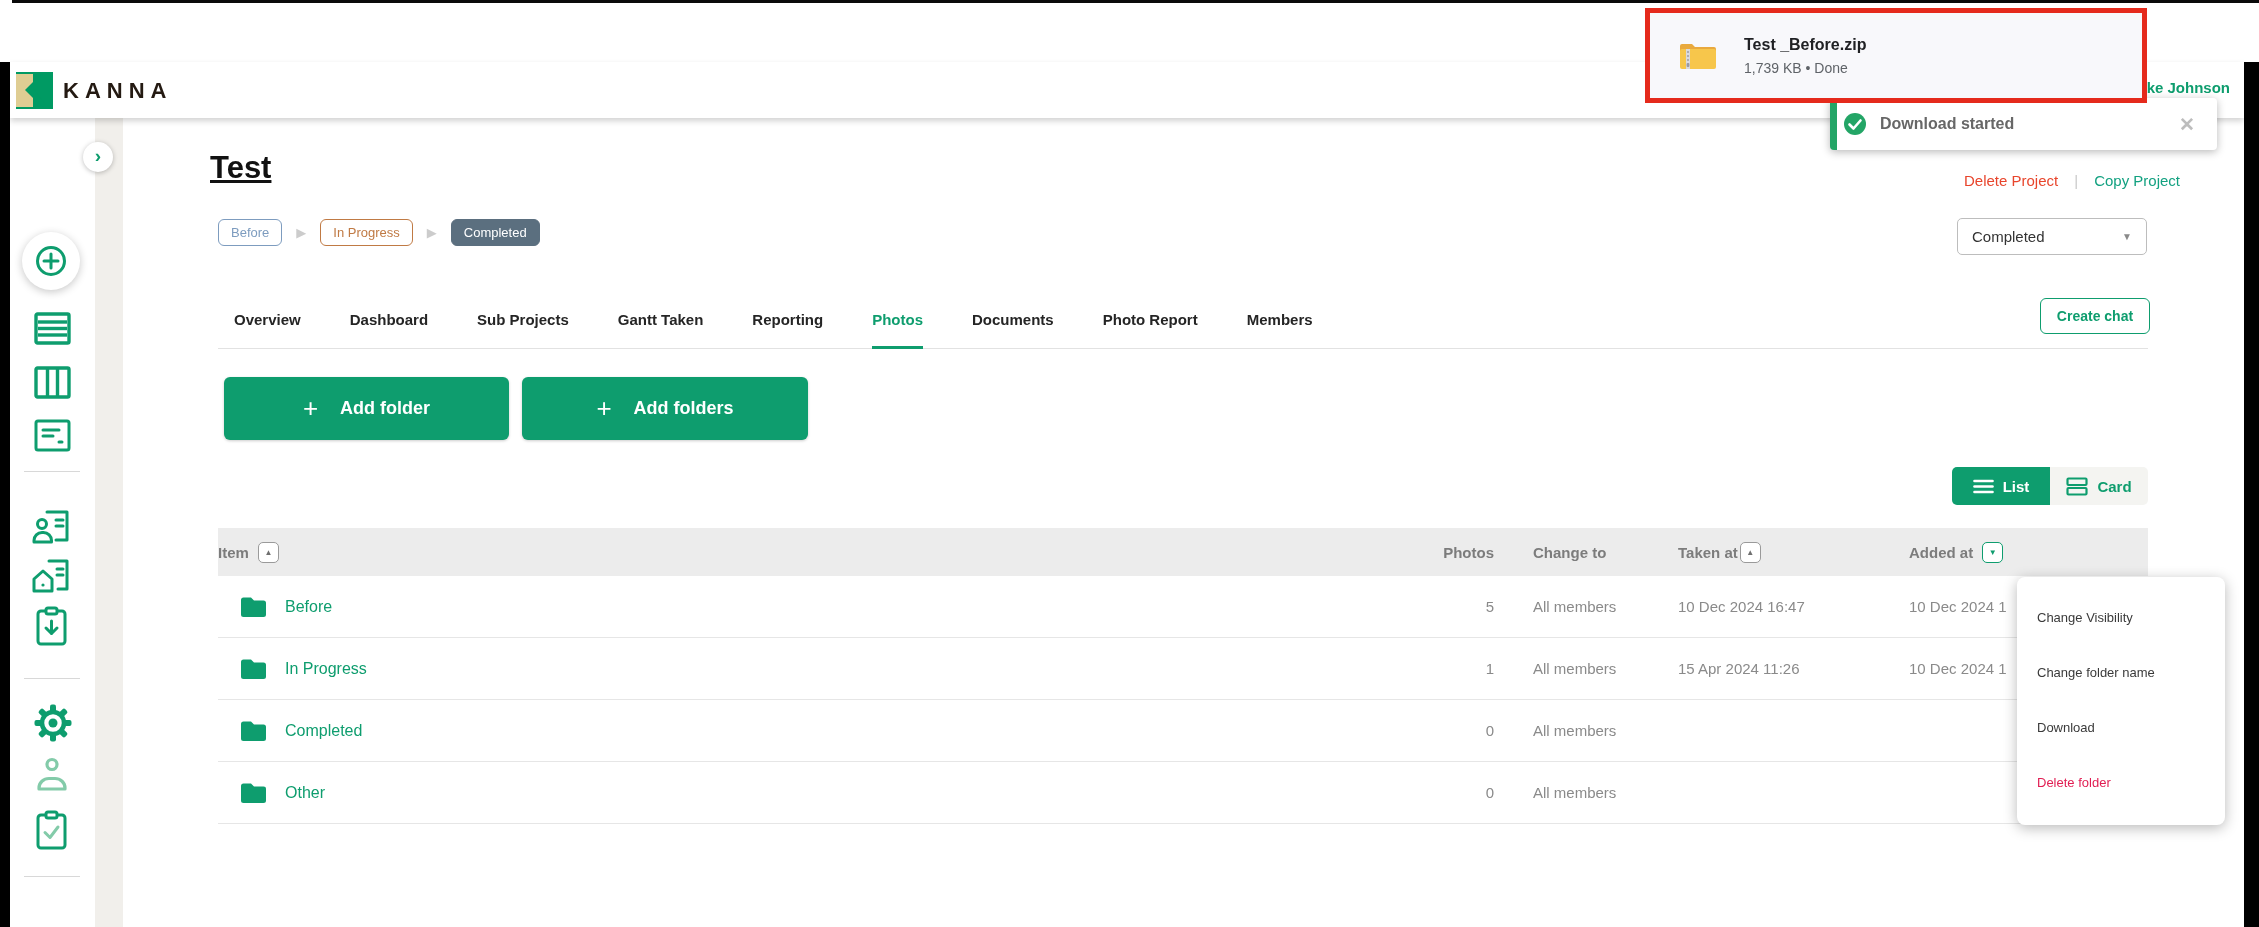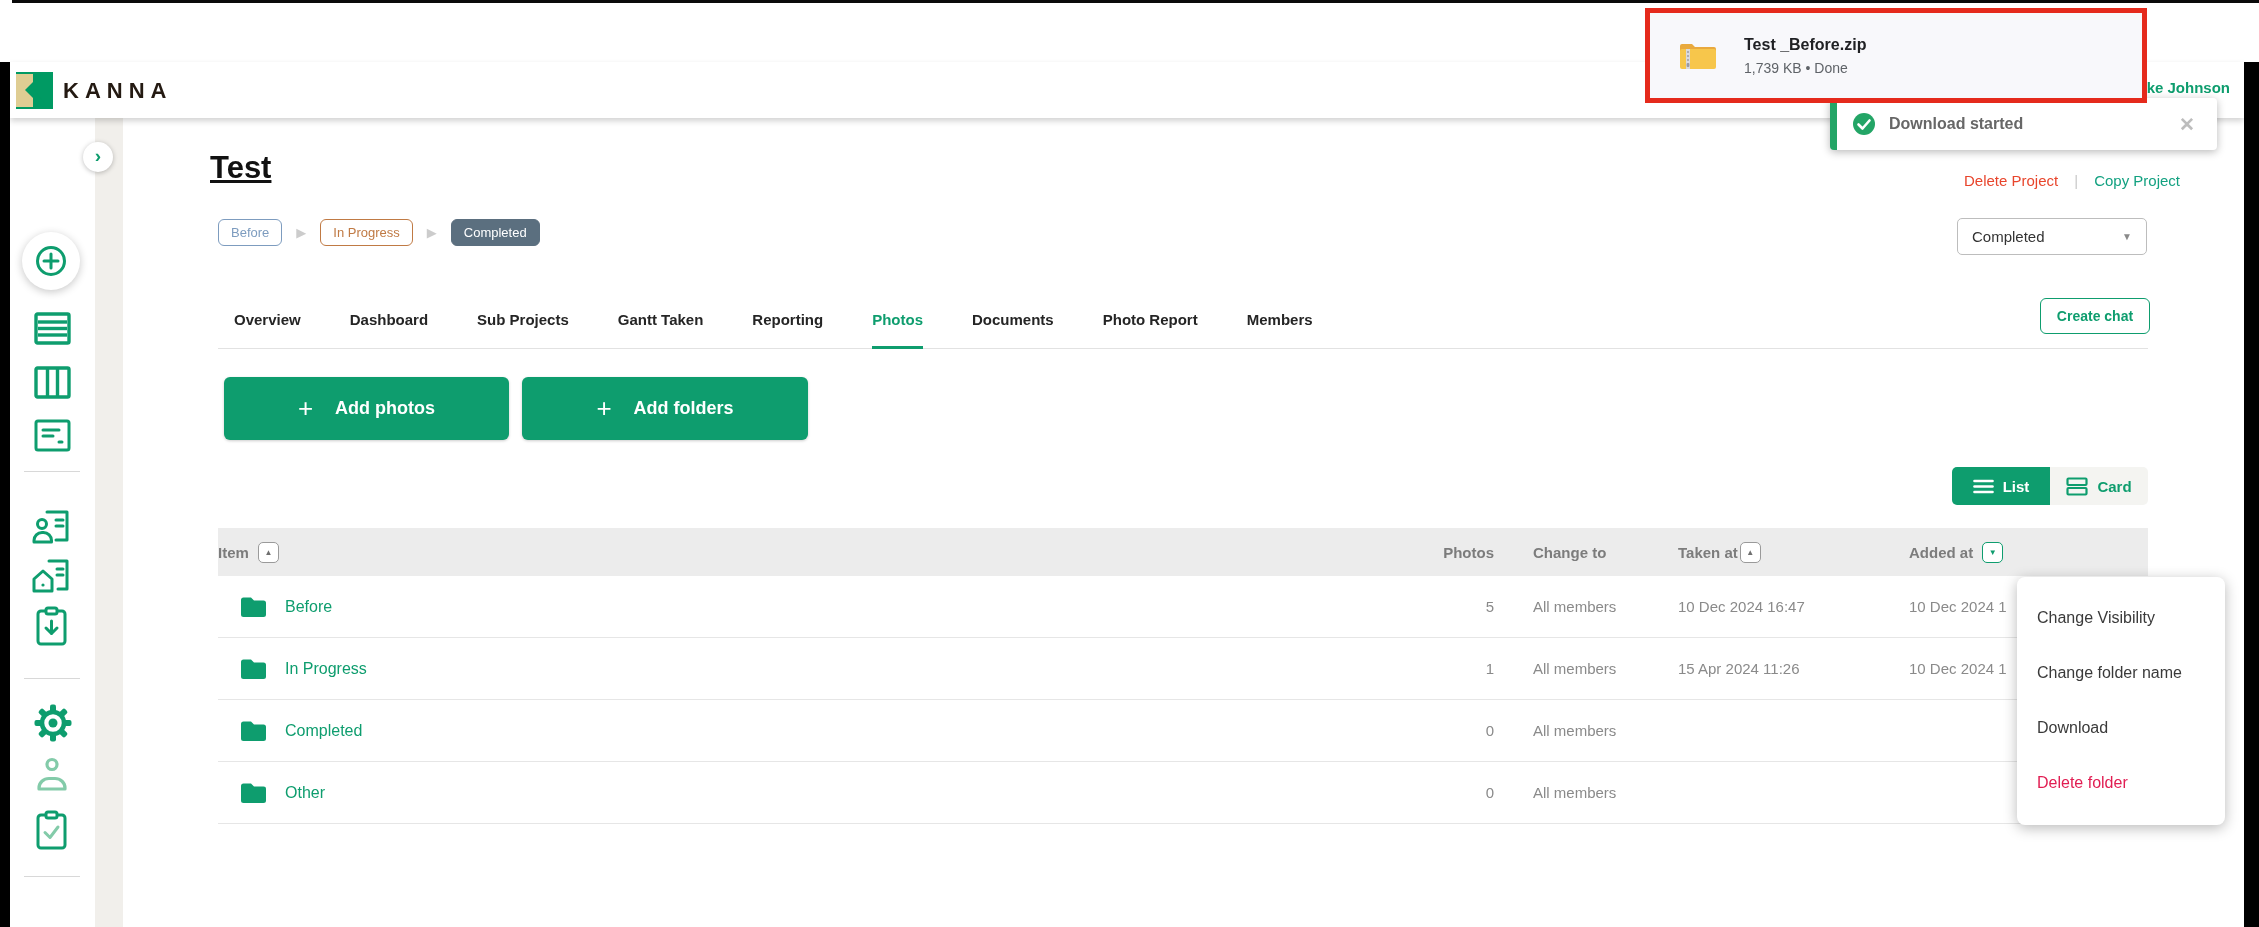--- a/index.html
+++ b/index.html
@@ -84,31 +84,31 @@
   .folder-name { color:#0E9D6E; font-size:16px; }
   .cell-gray { color:#8a8a8a; font-size:15px; }
   .sort-btn { width:21px; height:21px; border-radius:5px; background:#fff; display:flex; align-items:center;
     justify-content:center; font-size:8px; }
   .sort-btn.gray { border:1.5px solid #9a9a9a; color:#6f6f6f; }
   .sort-btn.green { border:1.5px solid #0E9D6E; color:#0E9D6E; }
 
   
   .ctx-menu { position:absolute; left:2007px; top:515px; width:208px; height:248px; background:#fff;
     border-radius:8px; box-shadow:0 3px 14px rgba(0,0,0,.28); z-index:30; padding:13px 0; }
-  .ctx-item { height:55px; display:flex; align-items:center; padding-left:20px; font-size:16px; color:#3a3a3a; }
+  .ctx-item { height:55px; display:flex; align-items:center; padding-left:20px; font-size:13px; color:#3a3a3a; }
   .ctx-item.danger { color:#e11d52; }
 
   
   .dl-card { position:absolute; left:1645px; top:8px; width:502px; height:95px; background:#f8f8fb;
     border:5px solid #e52a1c; z-index:50; display:flex; align-items:center; padding-left:28px; gap:26px; }
   .dl-name { font-size:16px; font-weight:700; color:#202124; margin-bottom:6px; }
   .dl-meta { font-size:14px; color:#5f6368; }
 
   .toast { position:absolute; left:1830px; top:98px; width:387px; height:52px; background:#fff; border-radius:4px;
-    box-shadow:0 2px 9px rgba(0,0,0,.28); z-index:40; display:flex; align-items:center; padding-left:15px;
+    box-shadow:0 2px 9px rgba(0,0,0,.28); z-index:40; display:flex; align-items:center; padding-left:6px;
     border-left:7px solid #23a566; }
   .toast-msg { font-size:16px; font-weight:700; color:#676767; margin-left:13px; }
   .toast-close { margin-left:auto; margin-right:22px; color:#bdbdbd; font-size:19px; font-weight:700; }
 </style>
 </head>
 <body>
 
 <div id="app">
   <div class="chrome-top"></div>
   <div class="top-edge-line"></div>
@@ -256,21 +256,21 @@
       <span class="tab">Reporting</span>
       <span class="tab active">Photos</span>
       <span class="tab">Documents</span>
       <span class="tab">Photo Report</span>
       <span class="tab">Members</span>
     </div>
     <div class="create-chat">Create chat</div>
 
     <div class="add-btn" id="add-photos">
       <span class="plus">+</span>
-      <span>Add photos</span>
+      <span>Add folder</span>
     </div>
     <div class="add-btn" id="add-folders">
       <span class="plus">+</span>
       <span>Add folders</span>
     </div>
 
     <div class="view-toggle">
       <div class="seg active">
         <svg width="21" height="15" viewBox="0 0 21 15" stroke="#fff" stroke-width="2.6" stroke-linecap="round">
           <line x1="1.5" y1="2" x2="19.5" y2="2"></line>

